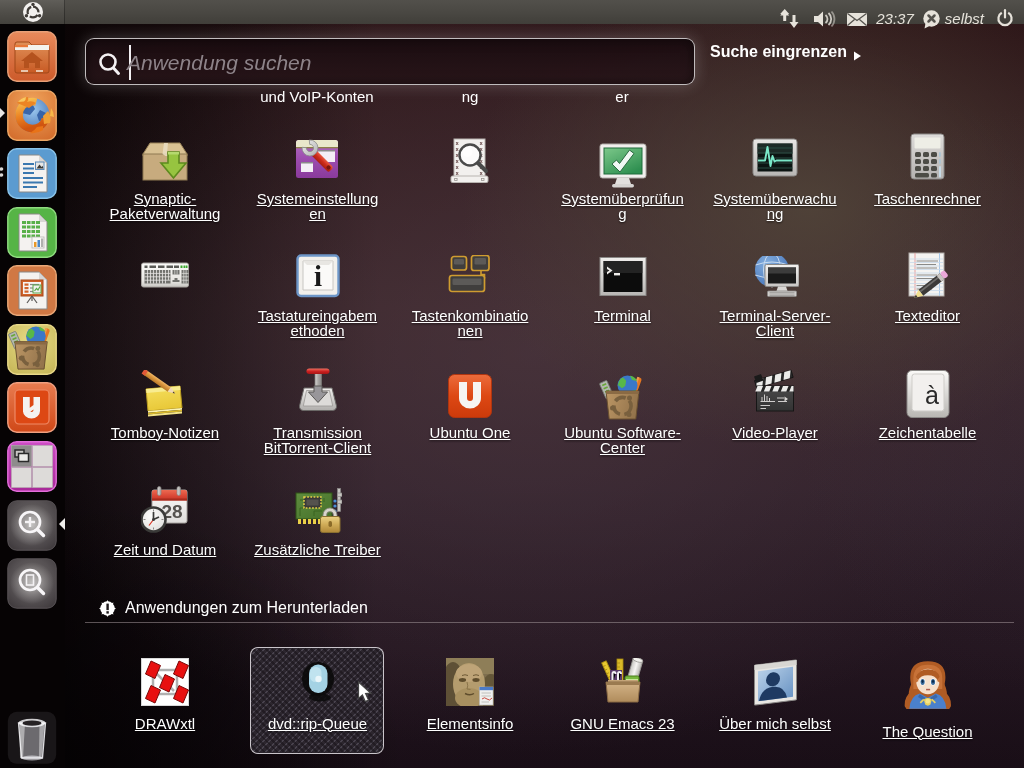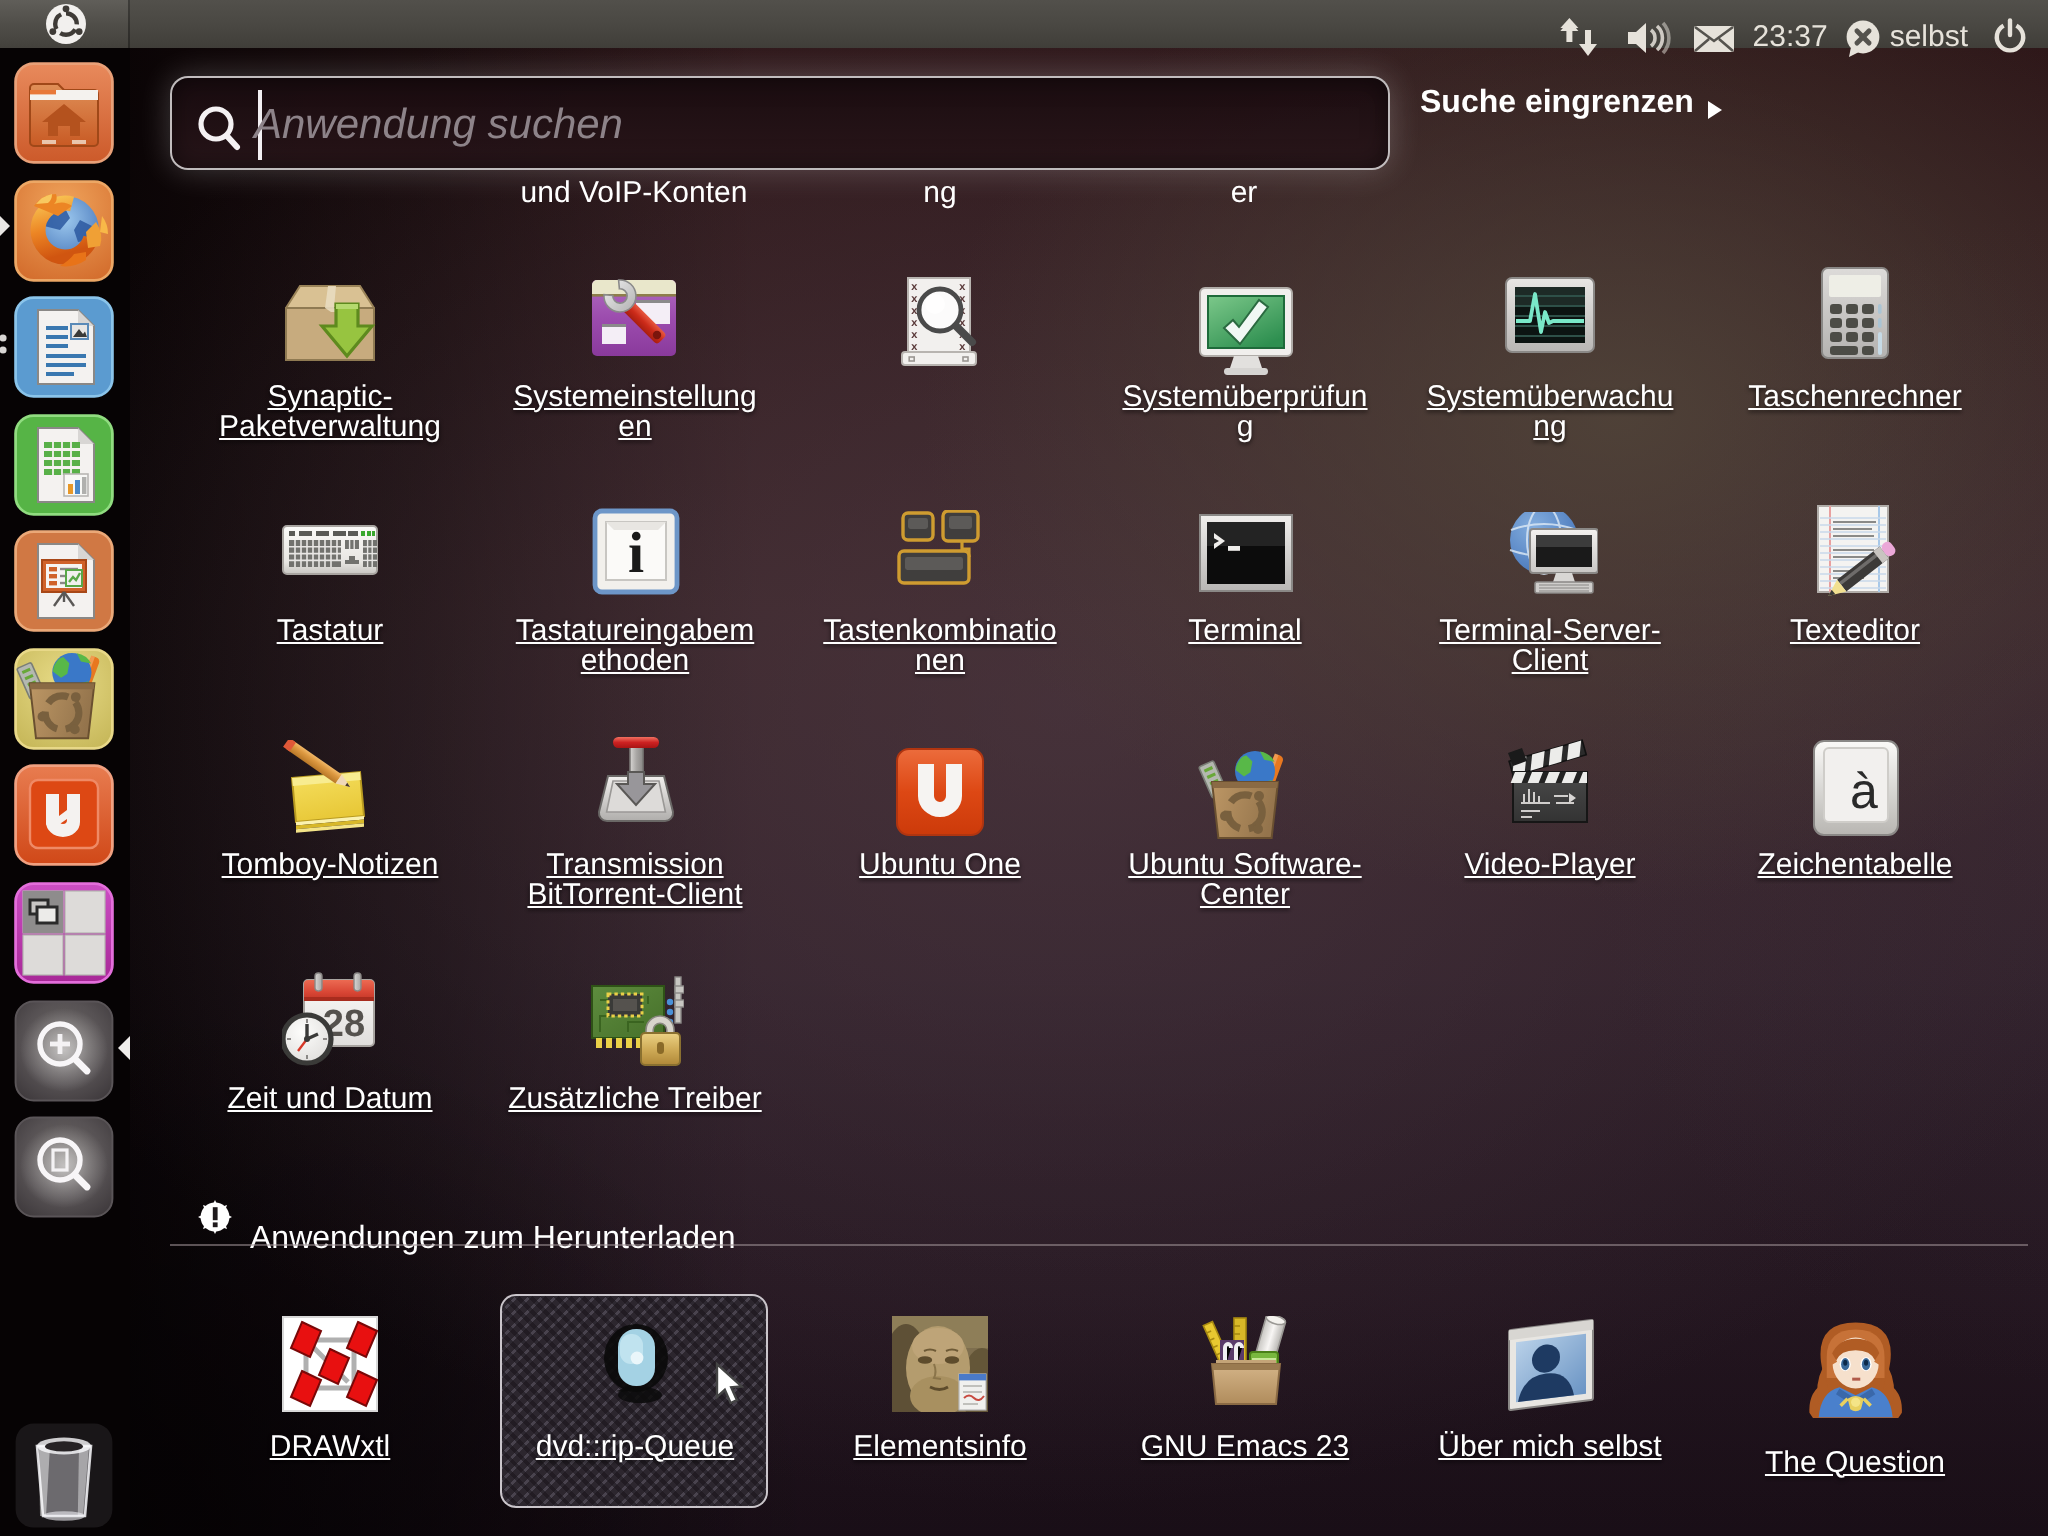--- a/index.html
+++ b/index.html
@@ -14,21 +14,21 @@
   }
   #bg2{position:absolute;left:0;top:0;width:1024px;height:768px;
     background:
       radial-gradient(560px 380px at 0% 100%, rgba(0,0,0,0.52), rgba(0,0,0,0) 74%),
       radial-gradient(330px 420px at 100% 52%, rgba(74,62,78,0.18), rgba(74,62,78,0) 70%);}
   #panel{position:absolute;left:0;top:0;width:1024px;height:24px;
     background:linear-gradient(180deg,#52504b 0%,#4a4843 50%,#403e39 100%);}
   #bfb{position:absolute;left:0;top:0;width:65px;height:24px;
     background:linear-gradient(180deg,#605e59 0%,#504e49 50%,#43413c 100%);
     border-right:1px solid rgba(0,0,0,0.35);box-sizing:border-box;}
-  #panelright{position:absolute;right:10px;top:0;height:37px;display:flex;align-items:center;color:#e6e2da;}
+  #panelright{position:absolute;right:10px;top:0;height:37px;display:flex;align-items:center;color:#e6e2da;font-style:italic;}
   #clock{font-size:15px;color:#e6e2da;}
   #uname{font-size:15px;color:#e6e2da;}
   #launcher{position:absolute;left:0;top:24px;width:65px;height:744px;background:#060304;}
   .ltile{position:absolute;left:7px;width:50px;height:51px;}
   .cell{position:absolute;width:152px;text-align:center;}
   .icon48{position:absolute;width:48px;height:48px;left:50%;transform:translateX(-50%);}
   .lbl{position:absolute;left:-30px;right:-30px;color:#ffffff;font-size:15px;line-height:15px;text-align:center;text-shadow:0 1px 2px rgba(0,0,0,0.7);text-decoration:underline;}
   .toplbl{position:absolute;color:#ffffff;font-size:15px;text-align:center;width:160px;}
   #searchbox{position:absolute;left:85px;top:38px;width:608px;height:45px;border-radius:9px;
     border:1px solid rgba(255,255,255,0.72);
@@ -563,21 +563,20 @@
 <path d="M 33.5,22 h 3 v 2 h 2 v 2 h -7 v -2 h 2 z" fill="#72726e"></path>
 <rect x="40.5" y="14" width="7" height="13.5" fill="#72726e"></rect>
 <g stroke="#e8e6e4" stroke-width="0.7">
         <line x1="40.5" y1="17.4" x2="47.5" y2="17.4"></line>
         <line x1="40.5" y1="20.8" x2="47.5" y2="20.8"></line>
         <line x1="40.5" y1="24.2" x2="47.5" y2="24.2"></line>
         <line x1="42.8" y1="14" x2="42.8" y2="27.5"></line>
         <line x1="45.1" y1="14" x2="45.1" y2="27.5"></line>
       </g>
 </svg>
-    <div class="lbl" style="top:51.5px">Tastatur</div>
   </div>
 <div class="cell" style="left:241.5px;top:256px;height:100px">
     <svg class="icon48" style="top:-2px" width="48" height="48" viewBox="0 0 48 48">
 <rect x="3.5" y="1.5" width="41" height="40.5" rx="3.5" fill="#f2f0ec" stroke="#6d96c8" stroke-width="2.4"></rect>
 <path d="M 9,7 h 30 v 29 h -30 z" fill="#fbfaf8" stroke="#c8c6c2" stroke-width="1"></path>
 <path d="M 9,7 h 30 l -4,4 h -22 z" fill="#e8e6e2"></path>
 <text x="24" y="32" font-family="Liberation Serif,serif" font-size="29" font-weight="bold" fill="#1a1a1a" text-anchor="middle">i</text>
 </svg>
     <div class="lbl" style="top:51.5px">Tastatureingabem<br>ethoden</div>
   </div>
@@ -952,21 +951,21 @@
         <polygon points="0,8.5 3,7 3,10"></polygon>
         <polygon points="17,8.5 14,7 14,10"></polygon>
         <polygon points="2.5,2.5 5.5,3.5 3.5,5.5"></polygon>
         <polygon points="14.5,2.5 13.5,5.5 11.5,3.5"></polygon>
         <polygon points="2.5,14.5 3.5,11.5 5.5,13.5"></polygon>
         <polygon points="14.5,14.5 11.5,13.5 13.5,11.5"></polygon>
       </g>
     <rect x="7.4" y="3.6" width="2.4" height="6.5" fill="#1e191c"></rect>
     <rect x="7.4" y="11.2" width="2.4" height="2.4" fill="#1e191c"></rect>
   </svg>
-  <span style="position:absolute;left:26px;top:0px;font-size:16px;white-space:nowrap;margin-top:12px;">Anwendungen zum Herunterladen</span>
+  <span style="position:absolute;left:26px;top:0px;font-size:16px;white-space:nowrap;">Anwendungen zum Herunterladen</span>
 </div>
 <div id="sectline"></div>
 <div id="sel"></div>
 
 <div class="cell" style="left:89px;top:656px;height:100px">
     <svg class="icon48" style="top:2px" width="48" height="48" viewBox="0 0 48 48">
 <rect x="0.5" y="0.5" width="47" height="47" fill="#ffffff" stroke="#d8d8d8" stroke-width="1"></rect>
 <g stroke="#b0b0b0" stroke-width="2.5">
         <line x1="12" y1="12" x2="36" y2="12"></line>
         <line x1="12" y1="36" x2="36" y2="36"></line>

